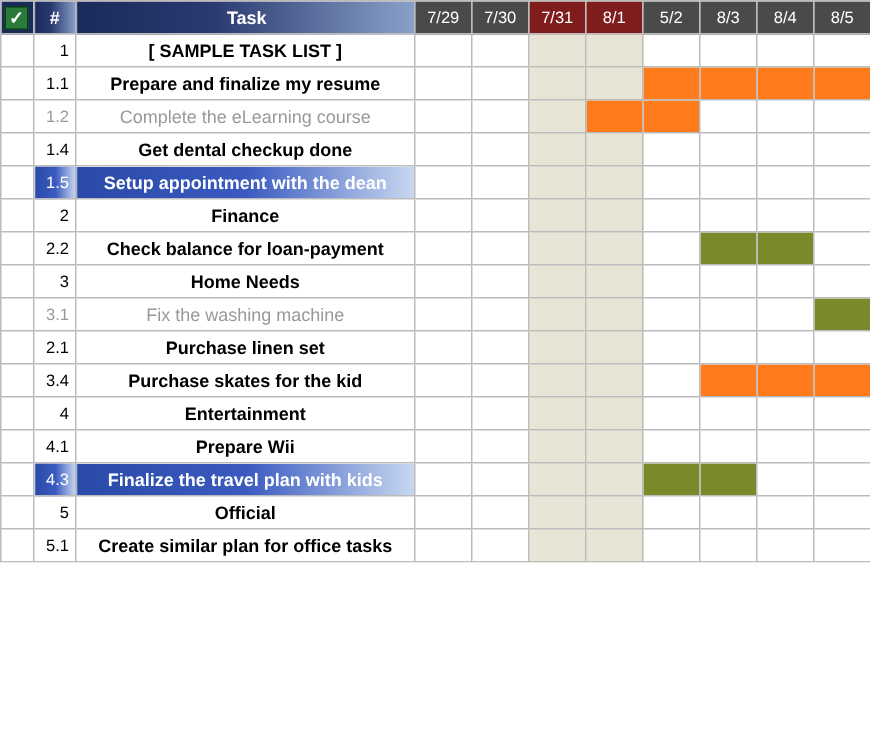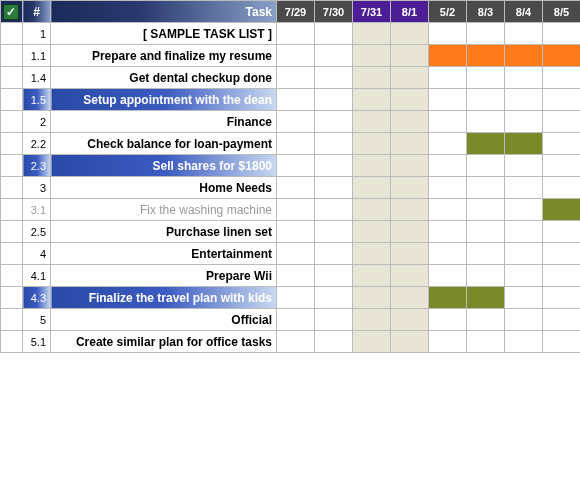--- a/index.html
+++ b/index.html
@@ -2,31 +2,31 @@
 <html><head>
 <meta charset="utf-8">
 <style>
   * { box-sizing: border-box; margin: 0; padding: 0; }
   body { font-family: Arial, sans-serif; font-size: 12px; background: #fff; }
   .wrap { width: 580px; }
   table { border-collapse: collapse; width: 100%; table-layout: fixed; }
   th, td { border: 1px solid #bbb; height: 22px; padding: 0 4px; }
   th { color: #fff; font-weight: bold; text-align: center; }
   th.num-h, th.task-h { background: linear-gradient(90deg, #1a2a5a 0%, #2a3a70 40%, #8aa0c8 100%); }
-  th.task-h { text-align: right; padding-left: 6px; }
-  th.date-h { background: #4a4a4a; color: #fff; font-weight: bold; font-size: 11px; }
-  th.date-h.wkd { background: #4c1d95; }
+  th.task-h { text-align: center; padding-left: 6px; }
+  th.date-h { background: #4a4a4a; color: #fff; font-weight: normal; font-size: 11px; }
+  th.date-h.wkd { background: #7f1d1d; }
   .check-th { width: 22px; background: #1a2a5a; padding: 2px; }
   .check-box { width: 16px; height: 16px; background: #2a7a3a; border: 1px solid #0a3a1a; display: flex; align-items: center; justify-content: center; color: #fff; font-size: 12px; }
   col.cc { width: 22px; }
   col.cn { width: 28px; }
   col.ct { width: 226px; }
   col.cd { width: 38px; }
   td.num { text-align: right; font-size: 11px; background: #fff; }
-  td.task { text-align: right; font-weight: bold; font-size: 12px; overflow: hidden; white-space: nowrap; }
+  td.task { text-align: center; font-weight: bold; font-size: 12px; overflow: hidden; white-space: nowrap; }
   tr.muted td.num, tr.muted td.task { color: #999; }
   tr.muted td.task { font-weight: normal; }
   tr.sel td.num, tr.sel td.task { background: linear-gradient(90deg, #2a4aa8 0%, #3a5ac0 50%, #c8d8f0 100%); color: #fff; }
   td.cell { padding: 0; }
   td.cell.wkd { background: #e8e4d6; }
   .bar { height: 100%; width: 100%; }
   .bar.orange { background: #ff7a1a; }
   .bar.green { background: #7a8a2a; }
   td.chk { padding: 0; }
 </style>
@@ -94,20 +94,37 @@
           <td class="cell" style="padding: 0px;">
             <div class="bar orange"></div>
           </td>
           <td class="cell" style="padding: 0px;">
             <div class="bar orange"></div>
           </td>
           <td class="cell" style="padding: 0px;">
             <div class="bar orange"></div>
           </td>
         </tr>
+        <tr class="muted">
+          <td class="chk"></td>
+          <td class="num">1.2</td>
+          <td class="task">Complete the eLearning course</td>
+          <td class="cell"></td>
+          <td class="cell"></td>
+          <td class="cell wkd"></td>
+          <td class="cell wkd" style="padding: 0px;">
+            <div class="bar orange"></div>
+          </td>
+          <td class="cell" style="padding: 0px;">
+            <div class="bar orange"></div>
+          </td>
+          <td class="cell"></td>
+          <td class="cell"></td>
+          <td class="cell"></td>
+        </tr>
         <tr>
           <td class="chk"></td>
           <td class="num">1.4</td>
           <td class="task">Get dental checkup done</td>
           <td class="cell"></td>
           <td class="cell"></td>
           <td class="cell wkd"></td>
           <td class="cell wkd"></td>
           <td class="cell"></td>
           <td class="cell"></td>
@@ -150,33 +167,20 @@
           <td class="cell wkd"></td>
           <td class="cell"></td>
           <td class="cell" style="padding: 0px;">
             <div class="bar green"></div>
           </td>
           <td class="cell" style="padding: 0px;">
             <div class="bar green"></div>
           </td>
           <td class="cell"></td>
         </tr>
-        <tr class="sel">
-          <td class="chk"></td>
-          <td class="num">2.3</td>
-          <td class="task">Sell shares for $1800</td>
-          <td class="cell"></td>
-          <td class="cell"></td>
-          <td class="cell wkd"></td>
-          <td class="cell wkd"></td>
-          <td class="cell"></td>
-          <td class="cell"></td>
-          <td class="cell"></td>
-          <td class="cell"></td>
-        </tr>
         <tr>
           <td class="chk"></td>
           <td class="num">3</td>
           <td class="task">Home Needs</td>
           <td class="cell"></td>
           <td class="cell"></td>
           <td class="cell wkd"></td>
           <td class="cell wkd"></td>
           <td class="cell"></td>
           <td class="cell"></td>
@@ -193,30 +197,49 @@
           <td class="cell wkd"></td>
           <td class="cell"></td>
           <td class="cell"></td>
           <td class="cell"></td>
           <td class="cell" style="padding: 0px;">
             <div class="bar green"></div>
           </td>
         </tr>
         <tr>
           <td class="chk"></td>
-          <td class="num">2.5</td>
+          <td class="num">2.1</td>
           <td class="task">Purchase linen set</td>
           <td class="cell"></td>
           <td class="cell"></td>
           <td class="cell wkd"></td>
           <td class="cell wkd"></td>
           <td class="cell"></td>
           <td class="cell"></td>
           <td class="cell"></td>
           <td class="cell"></td>
+        </tr>
+        <tr>
+          <td class="chk"></td>
+          <td class="num">3.4</td>
+          <td class="task">Purchase skates for the kid</td>
+          <td class="cell"></td>
+          <td class="cell"></td>
+          <td class="cell wkd"></td>
+          <td class="cell wkd"></td>
+          <td class="cell"></td>
+          <td class="cell" style="padding: 0px;">
+            <div class="bar orange"></div>
+          </td>
+          <td class="cell" style="padding: 0px;">
+            <div class="bar orange"></div>
+          </td>
+          <td class="cell" style="padding: 0px;">
+            <div class="bar orange"></div>
+          </td>
         </tr>
         <tr>
           <td class="chk"></td>
           <td class="num">4</td>
           <td class="task">Entertainment</td>
           <td class="cell"></td>
           <td class="cell"></td>
           <td class="cell wkd"></td>
           <td class="cell wkd"></td>
           <td class="cell"></td>

